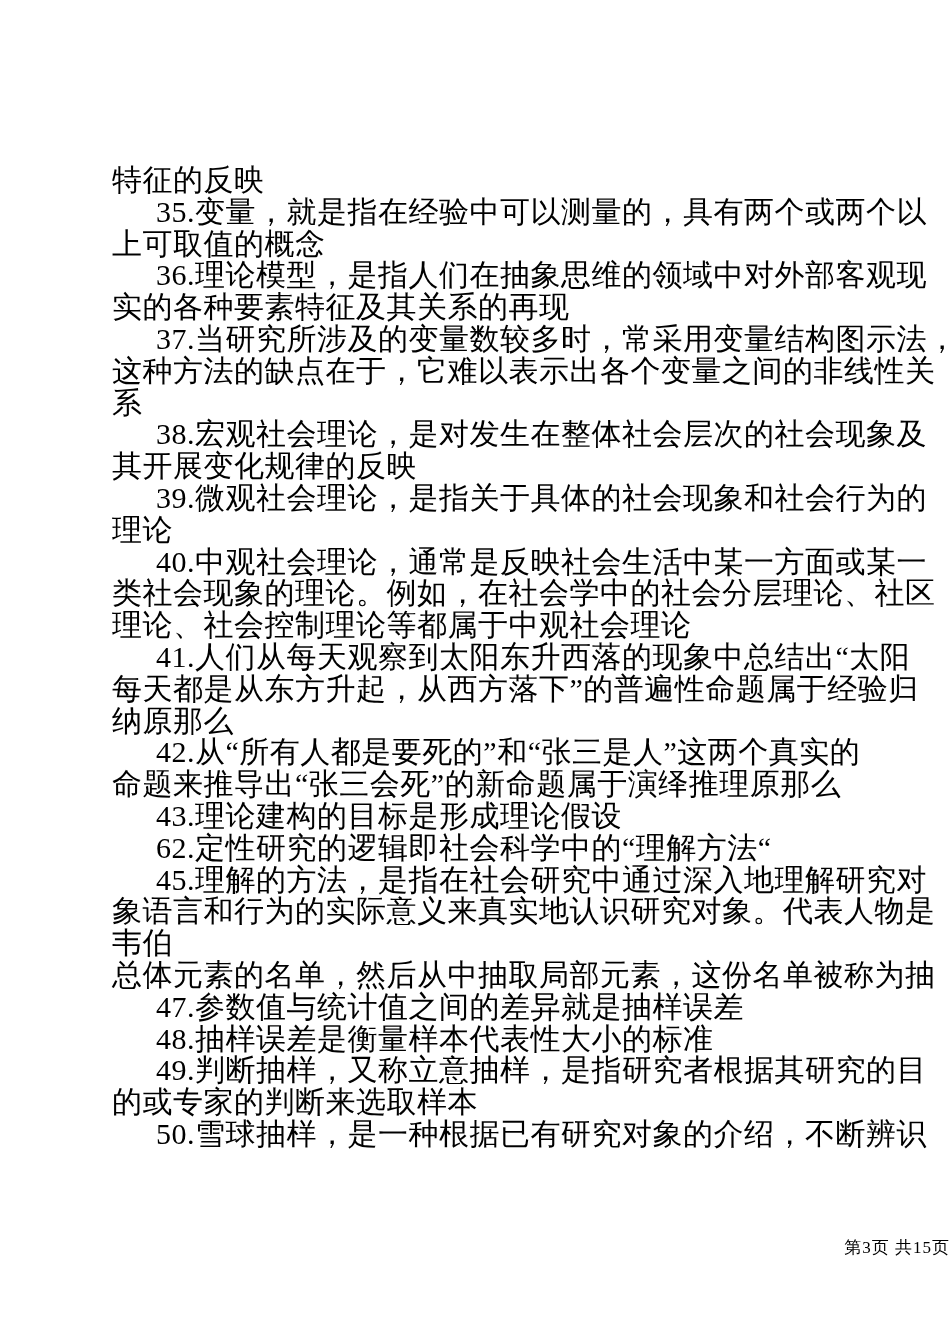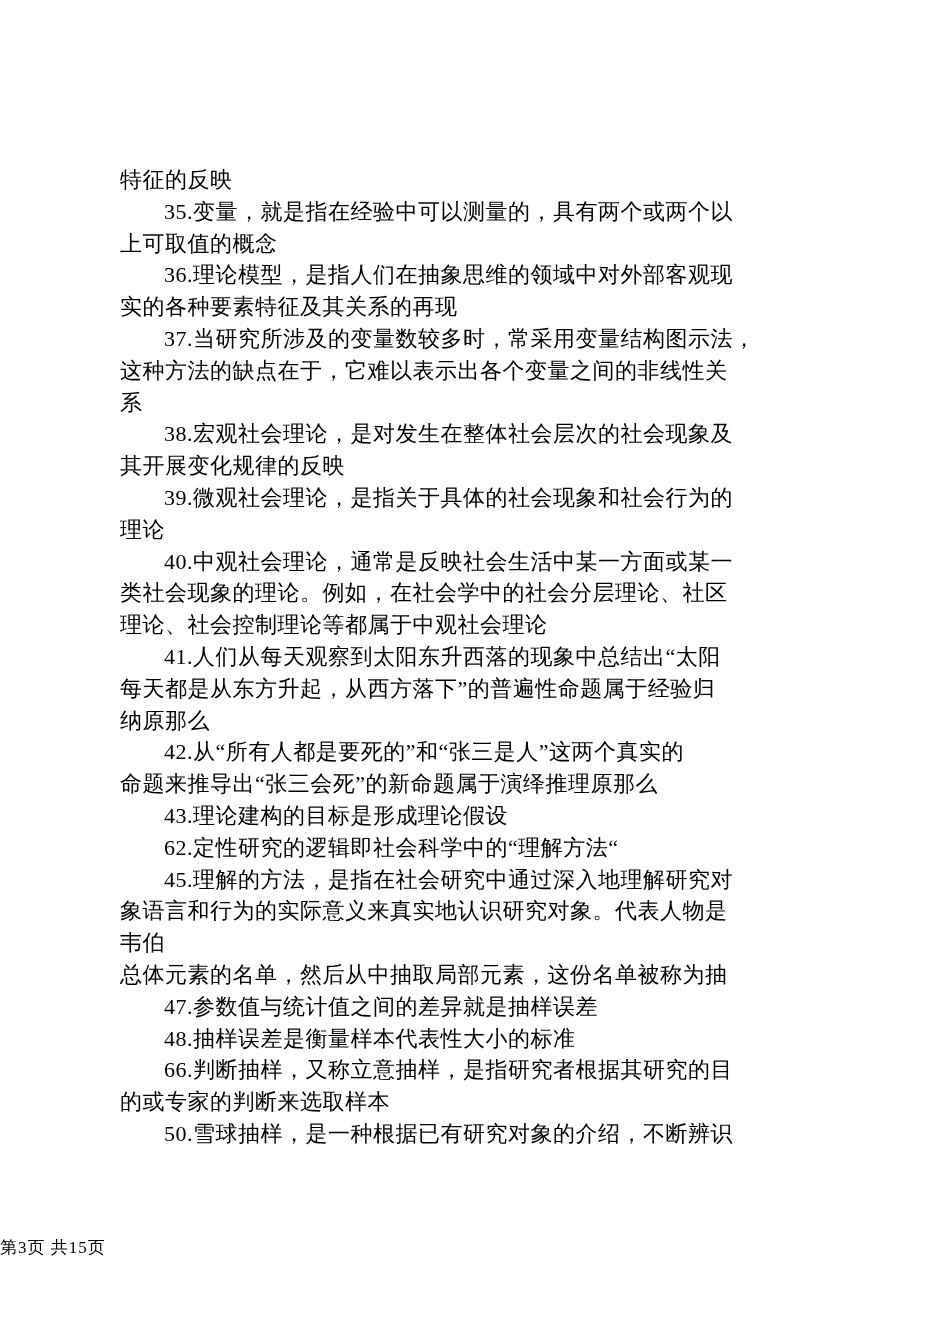--- a/index.html
+++ b/index.html
@@ -15,44 +15,44 @@
   }
   .page {
     position: relative;
     width: 950px;
     height: 1344px;
     background: #ffffff;
     overflow: hidden;
   }
   .content {
     position: absolute;
-    left: 120px;
+    left: 112px;
     top: 164px;
     width: 716px;
-    font-size: 22px;
+    font-size: 30px;
     line-height: 31.8px;
     letter-spacing: 0.5px;
   }
   .para {
     margin: 0;
     padding: 0;
   }
   .line {
     white-space: nowrap;
     height: 31.8px;
   }
   .line.indent {
     text-indent: 44px;
   }
   .footer {
     position: absolute;
     left: 0;
     right: 0;
     top: 1236px;
-    text-align: left;
+    text-align: right;
     font-size: 17px;
     letter-spacing: 1px;
   }
 </style>
 </head>
 <body>
 
 <div class="page">
   <div class="content" id="doc-content">
       <div class="para">
@@ -107,21 +107,21 @@
       <div class="para">
         <div class="line">总体元素的名单，然后从中抽取局部元素，这份名单被称为抽</div>
       </div>
       <div class="para">
         <div class="line indent">47.参数值与统计值之间的差异就是抽样误差</div>
       </div>
       <div class="para">
         <div class="line indent">48.抽样误差是衡量样本代表性大小的标准</div>
       </div>
       <div class="para">
-        <div class="line indent">66.判断抽样，又称立意抽样，是指研究者根据其研究的目</div>
+        <div class="line indent">49.判断抽样，又称立意抽样，是指研究者根据其研究的目</div>
         <div class="line">的或专家的判断来选取样本</div>
       </div>
       <div class="para">
         <div class="line indent">50.雪球抽样，是一种根据已有研究对象的介绍，不断辨识</div>
       </div>
     </div>
   <div class="footer">第3页 共15页</div>
 </div>
 
 </body></html>

